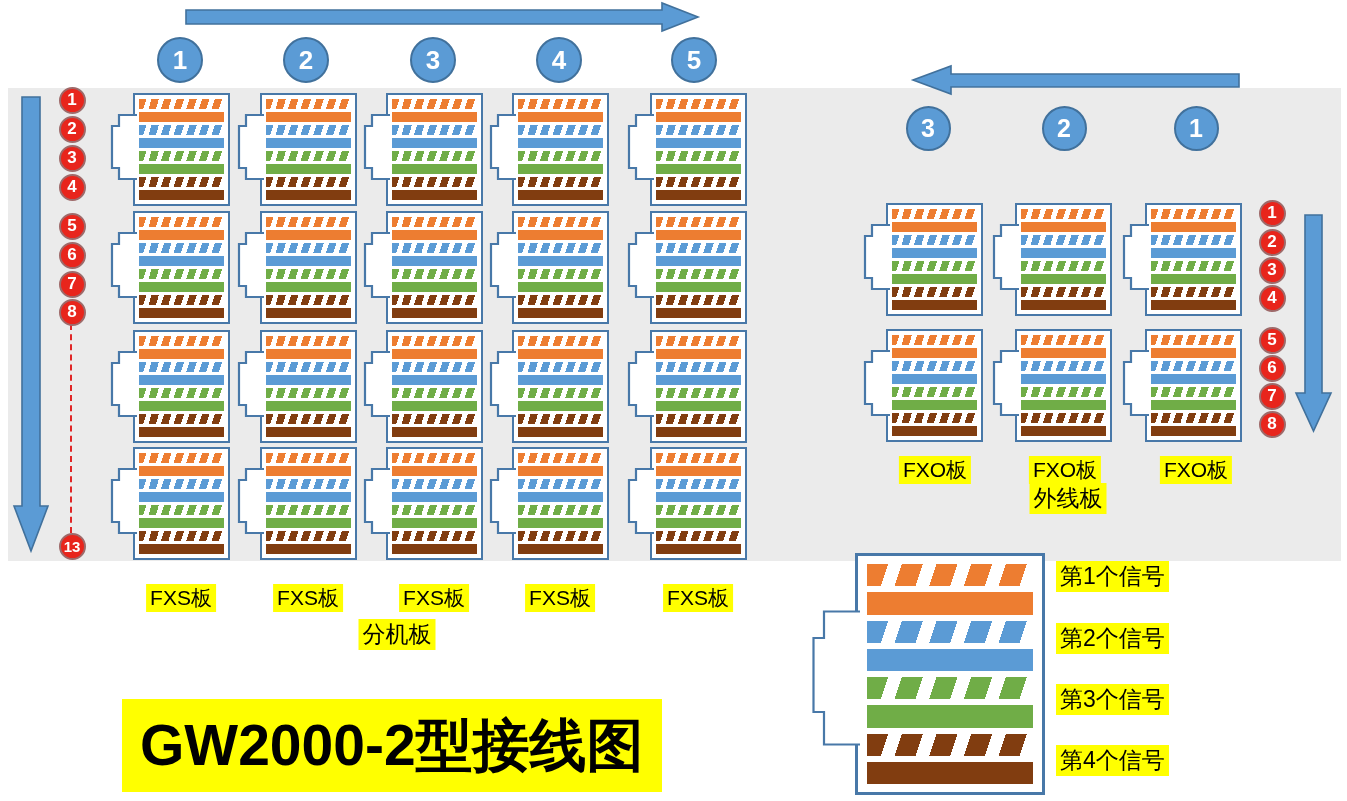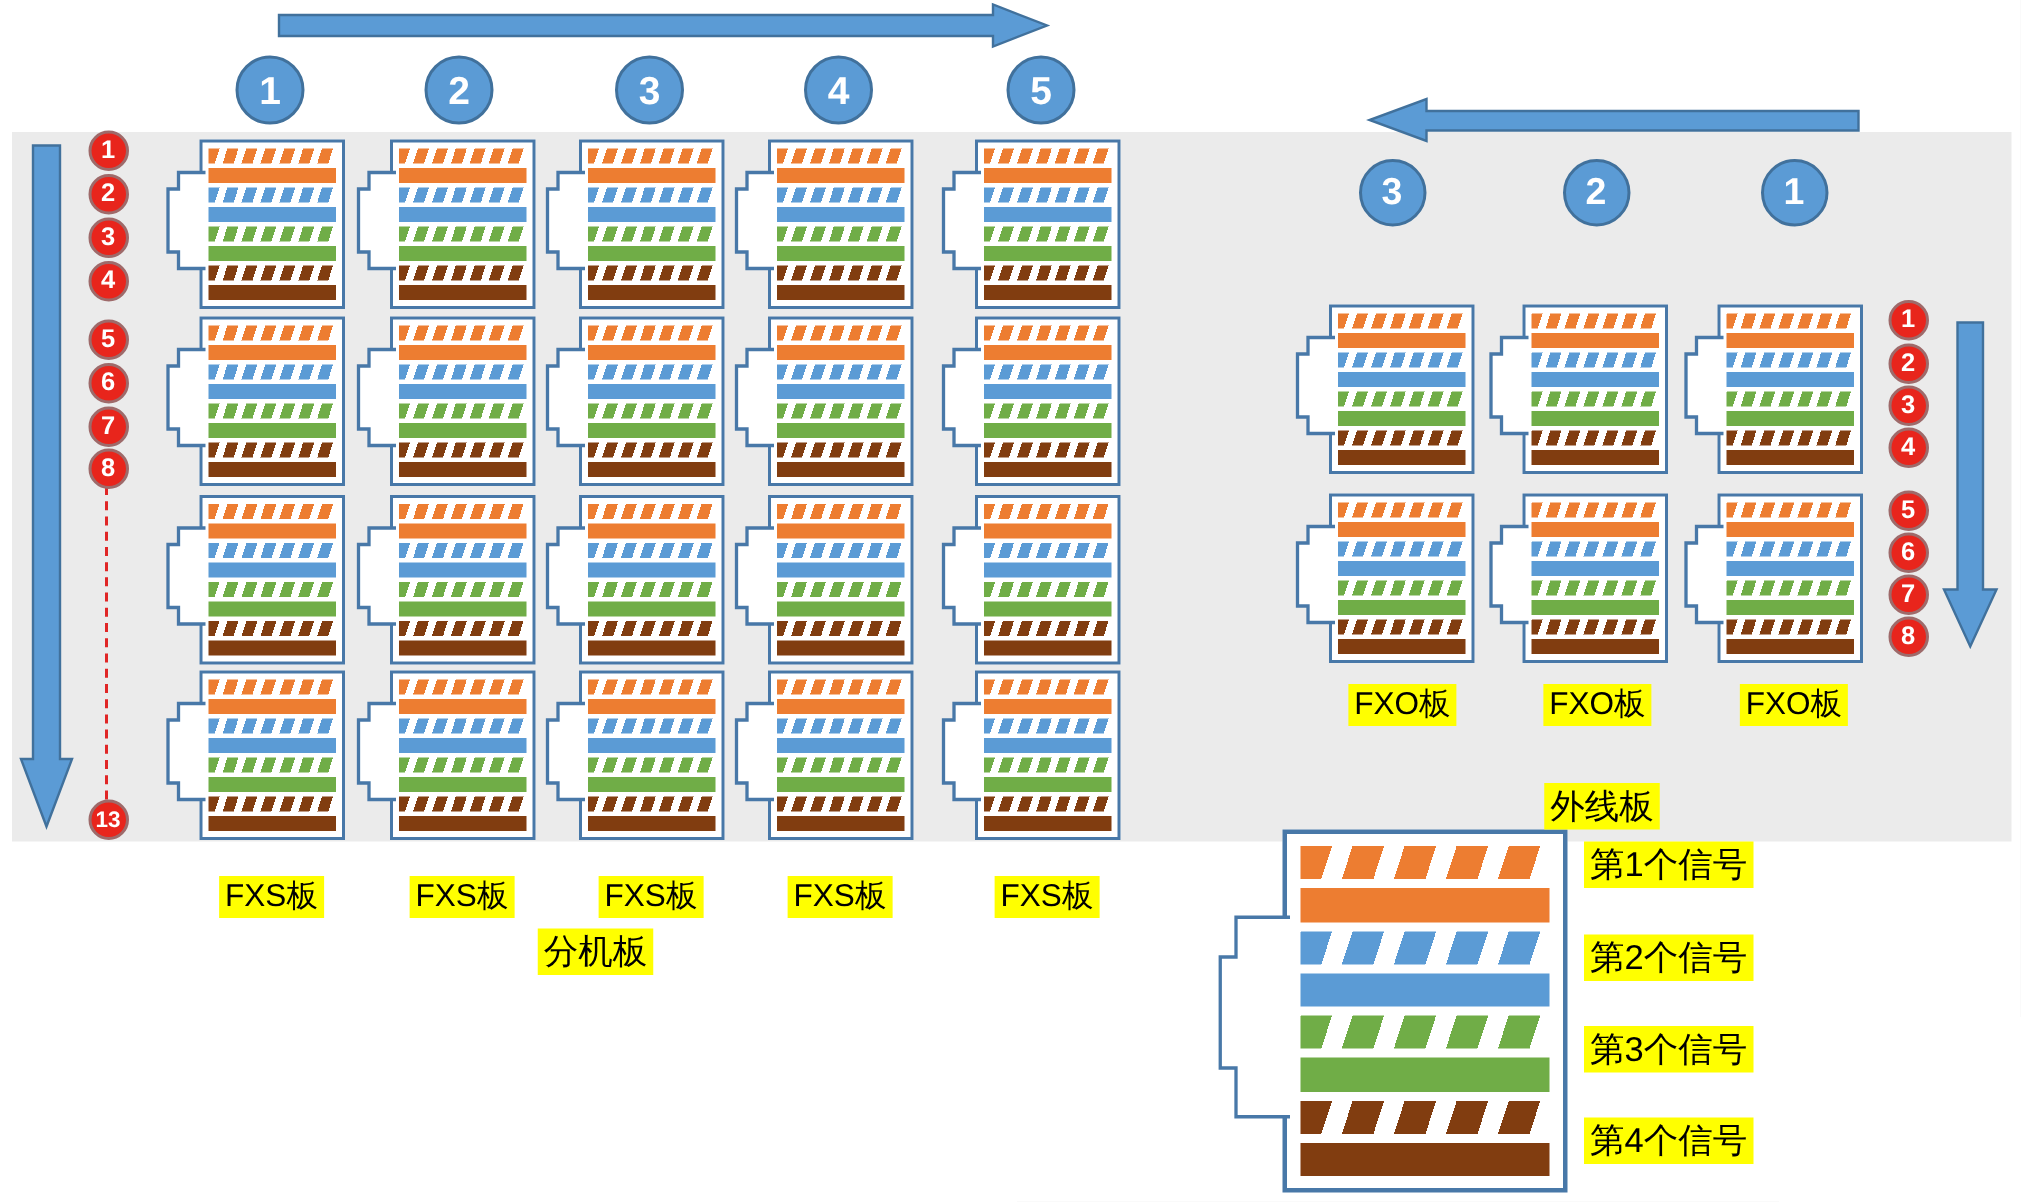--- a/index.html
+++ b/index.html
@@ -442,15 +442,16 @@
       <div class="hl" style="left: 935px; top: 456px;">FXO板</div>
       <div class="hl" style="left: 1065px; top: 456px;">FXO板</div>
       <div class="hl" style="left: 1196px; top: 456px;">FXO板</div>
       <div class="hl noshift" style="left: 1056px; top: 561px; font-size: 23px;">第1个信号</div>
       <div class="hl noshift" style="left: 1056px; top: 623px; font-size: 23px;">第2个信号</div>
       <div class="hl noshift" style="left: 1056px; top: 684px; font-size: 23px;">第3个信号</div>
       <div class="hl noshift" style="left: 1056px; top: 745px; font-size: 23px;">第4个信号</div>
     </div>
 
   <div class="hl" style="left:397px;top:619px;font-size:23px">分机板</div>
-  <div class="hl" style="left:1068px;top:522px;font-size:23px">外线板</div>
-
+  <div class="hl" style="left:1068px;top:483px;font-size:23px">外线板</div>
+
+  <div id="main-title">GW2000-2型接线图</div>
 </div>
 
 </body></html>

